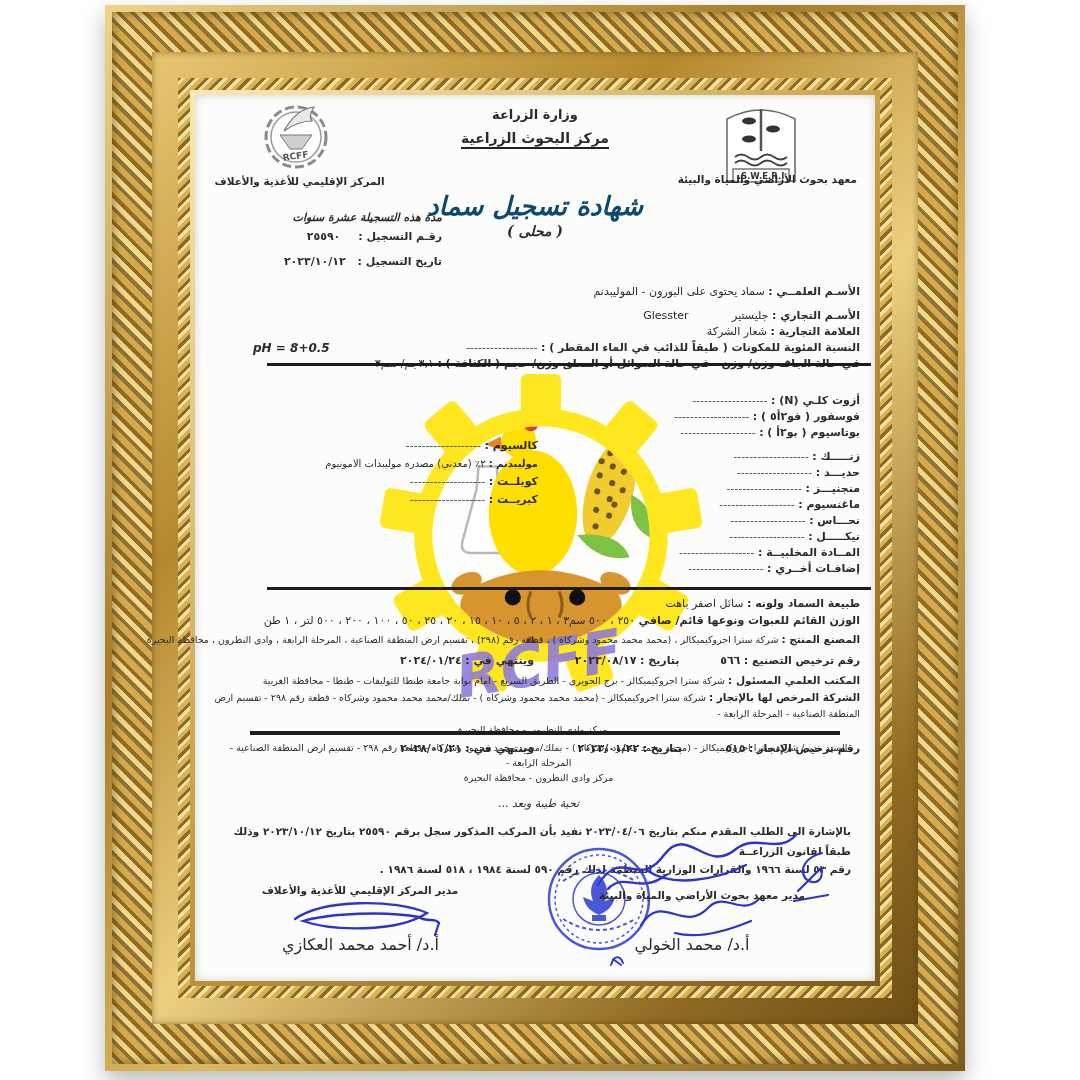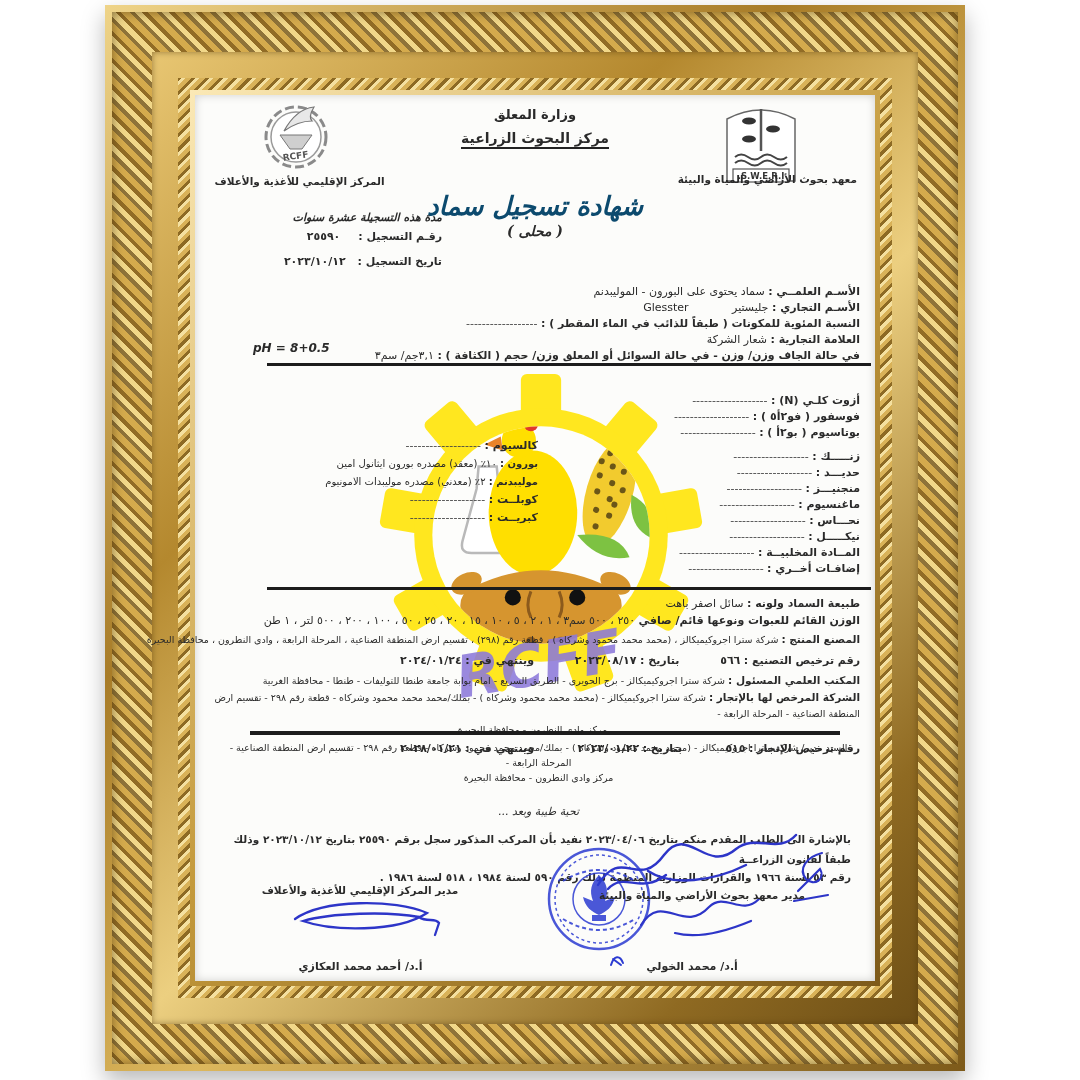--- a/index.html
+++ b/index.html
@@ -39,21 +39,21 @@
   .hline{position:absolute;height:3px;background:#1c1c1c;}
   .ministry{font-size:13px;font-weight:bold;}
   .rescenter{font-size:14px;font-weight:bold;border-bottom:2px solid #222;display:inline-block;padding-bottom:1px;}
   .instlbl{font-size:10.5px;font-weight:bold;}
   .titlemain{font-family:"DejaVu Serif",serif;font-style:italic;font-size:26px;font-weight:bold;color:#0c4a6e;}
   .titlesub{font-family:"DejaVu Serif",serif;font-style:italic;font-size:14px;font-weight:bold;}
   .regline{font-size:11px;font-weight:bold;line-height:25px;white-space:nowrap;text-align:right;}
   .durnote{font-family:"DejaVu Serif",serif;font-style:italic;font-size:11px;font-weight:bold;}
   .small{font-size:9.5px;}
   .sigtitle{font-size:10.5px;font-weight:bold;}
-  .signame{font-size:11px;font-weight:bold;margin-top:25px;}
+  .signame{font-size:16px;font-weight:normal;}
   .ph{font-size:12px;direction:ltr;font-style:italic;font-weight:bold;}
   .flexrow{display:flex;justify-content:space-between;direction:rtl;}
 </style>
 </head>
 <body>
 
 <div class="frame">
  <div class="f1">
       <div class="f2">
         <div class="f3">
@@ -127,21 +127,21 @@
         <circle cx="46" cy="36" r="30" fill="none" stroke="#8a8a8a" stroke-width="3" stroke-dasharray="9 4"></circle>
         <circle cx="46" cy="36" r="25" fill="#fff" stroke="#9a9a9a" stroke-width="1.5"></circle>
         <path d="M34 30 q12 -22 30 -24 q-6 10 -2 14 q-14 0 -28 10z" fill="#e8e8e8" stroke="#777" stroke-width="1.2"></path>
         <path d="M30 34 h32 l-10 14 h-12 z" fill="#cfcfcf" stroke="#777" stroke-width="1"></path>
         <text x="46" y="58" font-size="9" font-weight="bold" fill="#555" text-anchor="middle" transform="rotate(-8 46 58)" font-family="DejaVu Sans, sans-serif">RCFF</text>
       </svg>
     </div>
     <div class="abs instlbl c" style="left:12px;top:80px;width:185px;">المركز الإقليمي للأغذية والأعلاف</div>
 
     <div class="abs c" style="left:225px;top:12px;width:230px;">
-      <div class="ministry">وزارة المعلق</div>
+      <div class="ministry">وزارة الزراعة</div>
       <div style="margin-top:6px;"><span class="rescenter">مركز البحوث الزراعية</span></div>
     </div>
 
     <div class="abs" style="left:518px;top:4px;width:96px;height:92px;">
       <svg viewBox="0 0 96 92" width="96" height="92">
         <path d="M14 20 q34 -18 68 0 v62 h-68 z" fill="#fff" stroke="#666" stroke-width="1.5"></path>
         <line x1="48" y1="10" x2="48" y2="52" stroke="#555" stroke-width="2.5"></line>
         <ellipse cx="36" cy="22" rx="7" ry="3.5" fill="#333"></ellipse>
         <ellipse cx="60" cy="30" rx="7" ry="3.5" fill="#333"></ellipse>
         <ellipse cx="36" cy="40" rx="7" ry="3.5" fill="#333"></ellipse>
@@ -171,29 +171,29 @@
     </div>
 
     <div class="abs" style="right:15px;top:189px;width:650px;text-align:right;">
       <div class="line">
         <span class="lbl">الأسـم العلمــي :</span>
         <span class="val">سماد يحتوى على البورون - الموليبدنم</span>
       </div>
       <div class="line">
         <span class="lbl">الأسـم التجاري :</span>
         <span class="val">جليستير</span>
-        <span class="val" style="margin-right:40px;direction:ltr;display:inline-block;">Glesster</span>
+        <span class="val" style="margin-right:40px;direction:ltr;display:inline-block;margin-top:8px;">Glesster</span>
+      </div>
+      <div class="line">
+        <span class="lbl">العلامة التجارية :</span>
+        <span class="val">شعار الشركة</span>
       </div>
       <div class="line">
         <span class="lbl">النسبة المئوية للمكونات ( طبقاً للذائب في الماء المقطر ) :</span>
         <span class="dash">------------------</span>
-      </div>
-      <div class="line">
-        <span class="lbl">العلامة التجارية :</span>
-        <span class="val">شعار الشركة</span>
       </div>
       <div class="line">
         <span class="lbl">في حالة الجاف وزن/ وزن - في حالة السوائل أو المعلق وزن/ حجم ( الكثافة ) :</span>
         <span class="val b">٣,١جم/ سم٣</span>
       </div>
     </div>
 
     <div class="abs ph" style="left:58px;top:246px;">pH = 8+0.5</div>
 
     <div class="hline" style="top:268px;left:72px;right:4px;"></div>
@@ -207,21 +207,20 @@
       <div class="line"><span class="lbl">منجنيـــز :</span> <span class="dash">-------------------</span></div>
       <div class="line"><span class="lbl">ماغنسيوم :</span> <span class="dash">-------------------</span></div>
       <div class="line"><span class="lbl">نحـــاس :</span> <span class="dash">-------------------</span></div>
       <div class="line"><span class="lbl">نيكـــــل :</span> <span class="dash">-------------------</span></div>
       <div class="line"><span class="lbl">المــادة المخلبيــة :</span> <span class="dash">-------------------</span></div>
       <div class="line"><span class="lbl">إضافـات أخــري :</span> <span class="dash">-------------------</span></div>
     </div>
 
     <div class="abs" style="left:8px;top:342px;width:335px;text-align:right;">
       <div class="line" style="line-height:18px;"><span class="lbl">كالسيوم :</span> <span class="dash">-------------------</span></div>
-      <div class="line" style="line-height:18px;font-size:10px;"><span class="lbl">بورون :</span> <span class="val b">١٠٪ (معقد) مصدره بورون ايثانول امين</span></div>
       <div class="line" style="line-height:18px;font-size:10px;"><span class="lbl">موليبدنم :</span> <span class="val b">٢٪ (معدني) مصدره موليبدات الامونيوم</span></div>
       <div class="line" style="line-height:18px;"><span class="lbl">كوبلــت :</span> <span class="dash">-------------------</span></div>
       <div class="line" style="line-height:18px;"><span class="lbl">كبريــت :</span> <span class="dash">-------------------</span></div>
     </div>
 
     <div class="hline" style="top:492px;left:72px;right:4px;"></div>
 
     <div class="abs" style="right:15px;top:501px;width:655px;text-align:right;">
       <div class="line">
         <span class="lbl">طبيعة السماد ولونه :</span>
@@ -254,21 +253,21 @@
         <span class="line"><span class="lbl">بتاريخ :</span> <span class="b">٢٠٢٣/٠١/٢٢</span></span>
         <span class="line"><span class="lbl">وينتهي في :</span> <span class="b">٢٠٢٨/٠١/٢١</span></span>
       </div>
     </div>
 
     <div class="hline" style="top:636px;left:55px;right:35px;height:4px;"></div>
 
     <div class="abs" style="right:24px;top:645px;width:625px;text-align:right;">
       <div class="line small c" style="white-space:normal;line-height:15px;">السيد مدير/ شركة سترا اجروكيميكالز - (محمد محمد محمود وشركاه ) - بملك/محمد محمد محمود وشركاه - قطعة رقم ٢٩٨ - تقسيم ارض المنطقة الصناعية - المرحلة الرابعة -</div>
       <div class="line small c">مركز وادى النطرون - محافظة البحيرة</div>
-      <div class="line c" style="margin-top:18px;font-family:'DejaVu Serif',serif;font-style:italic;">تحية طيبة وبعد ...</div>
+      <div class="line c" style="margin-top:10px;font-family:'DejaVu Serif',serif;font-style:italic;">تحية طيبة وبعد ...</div>
       <div class="line b" style="margin-top:9px;font-size:10.5px;white-space:normal;line-height:20px;">بالإشارة الى الطلب المقدم منكم بتاريخ ٢٠٢٣/٠٤/٠٦ نفيد بأن المركب المذكور سجل برقم ٢٥٥٩٠ بتاريخ ٢٠٢٣/١٠/١٢ وذلك طبقاً لقانون الزراعــة</div>
       <div class="line b" style="font-size:10.5px;">رقم ٥٣ لسنة ١٩٦٦ والقرارات الوزارية المنظمة لذلك رقم ٥٩٠ لسنة ١٩٨٤ ، ٥١٨ لسنة ١٩٨٦ .</div>
     </div>
 
     <svg class="abs" style="left:395px;top:728px;" width="215" height="80" viewBox="0 0 215 80">
       <g fill="none" stroke="#2d35c8" stroke-width="2.4" stroke-linecap="round">
         <path d="M8 62 C32 22 48 68 74 32 C98 0 116 52 146 26 C166 10 188 32 206 12"></path>
         <path d="M58 48 C82 64 124 58 156 42"></path>
         <path d="M18 66 C34 48 50 72 76 52"></path>
       </g>

